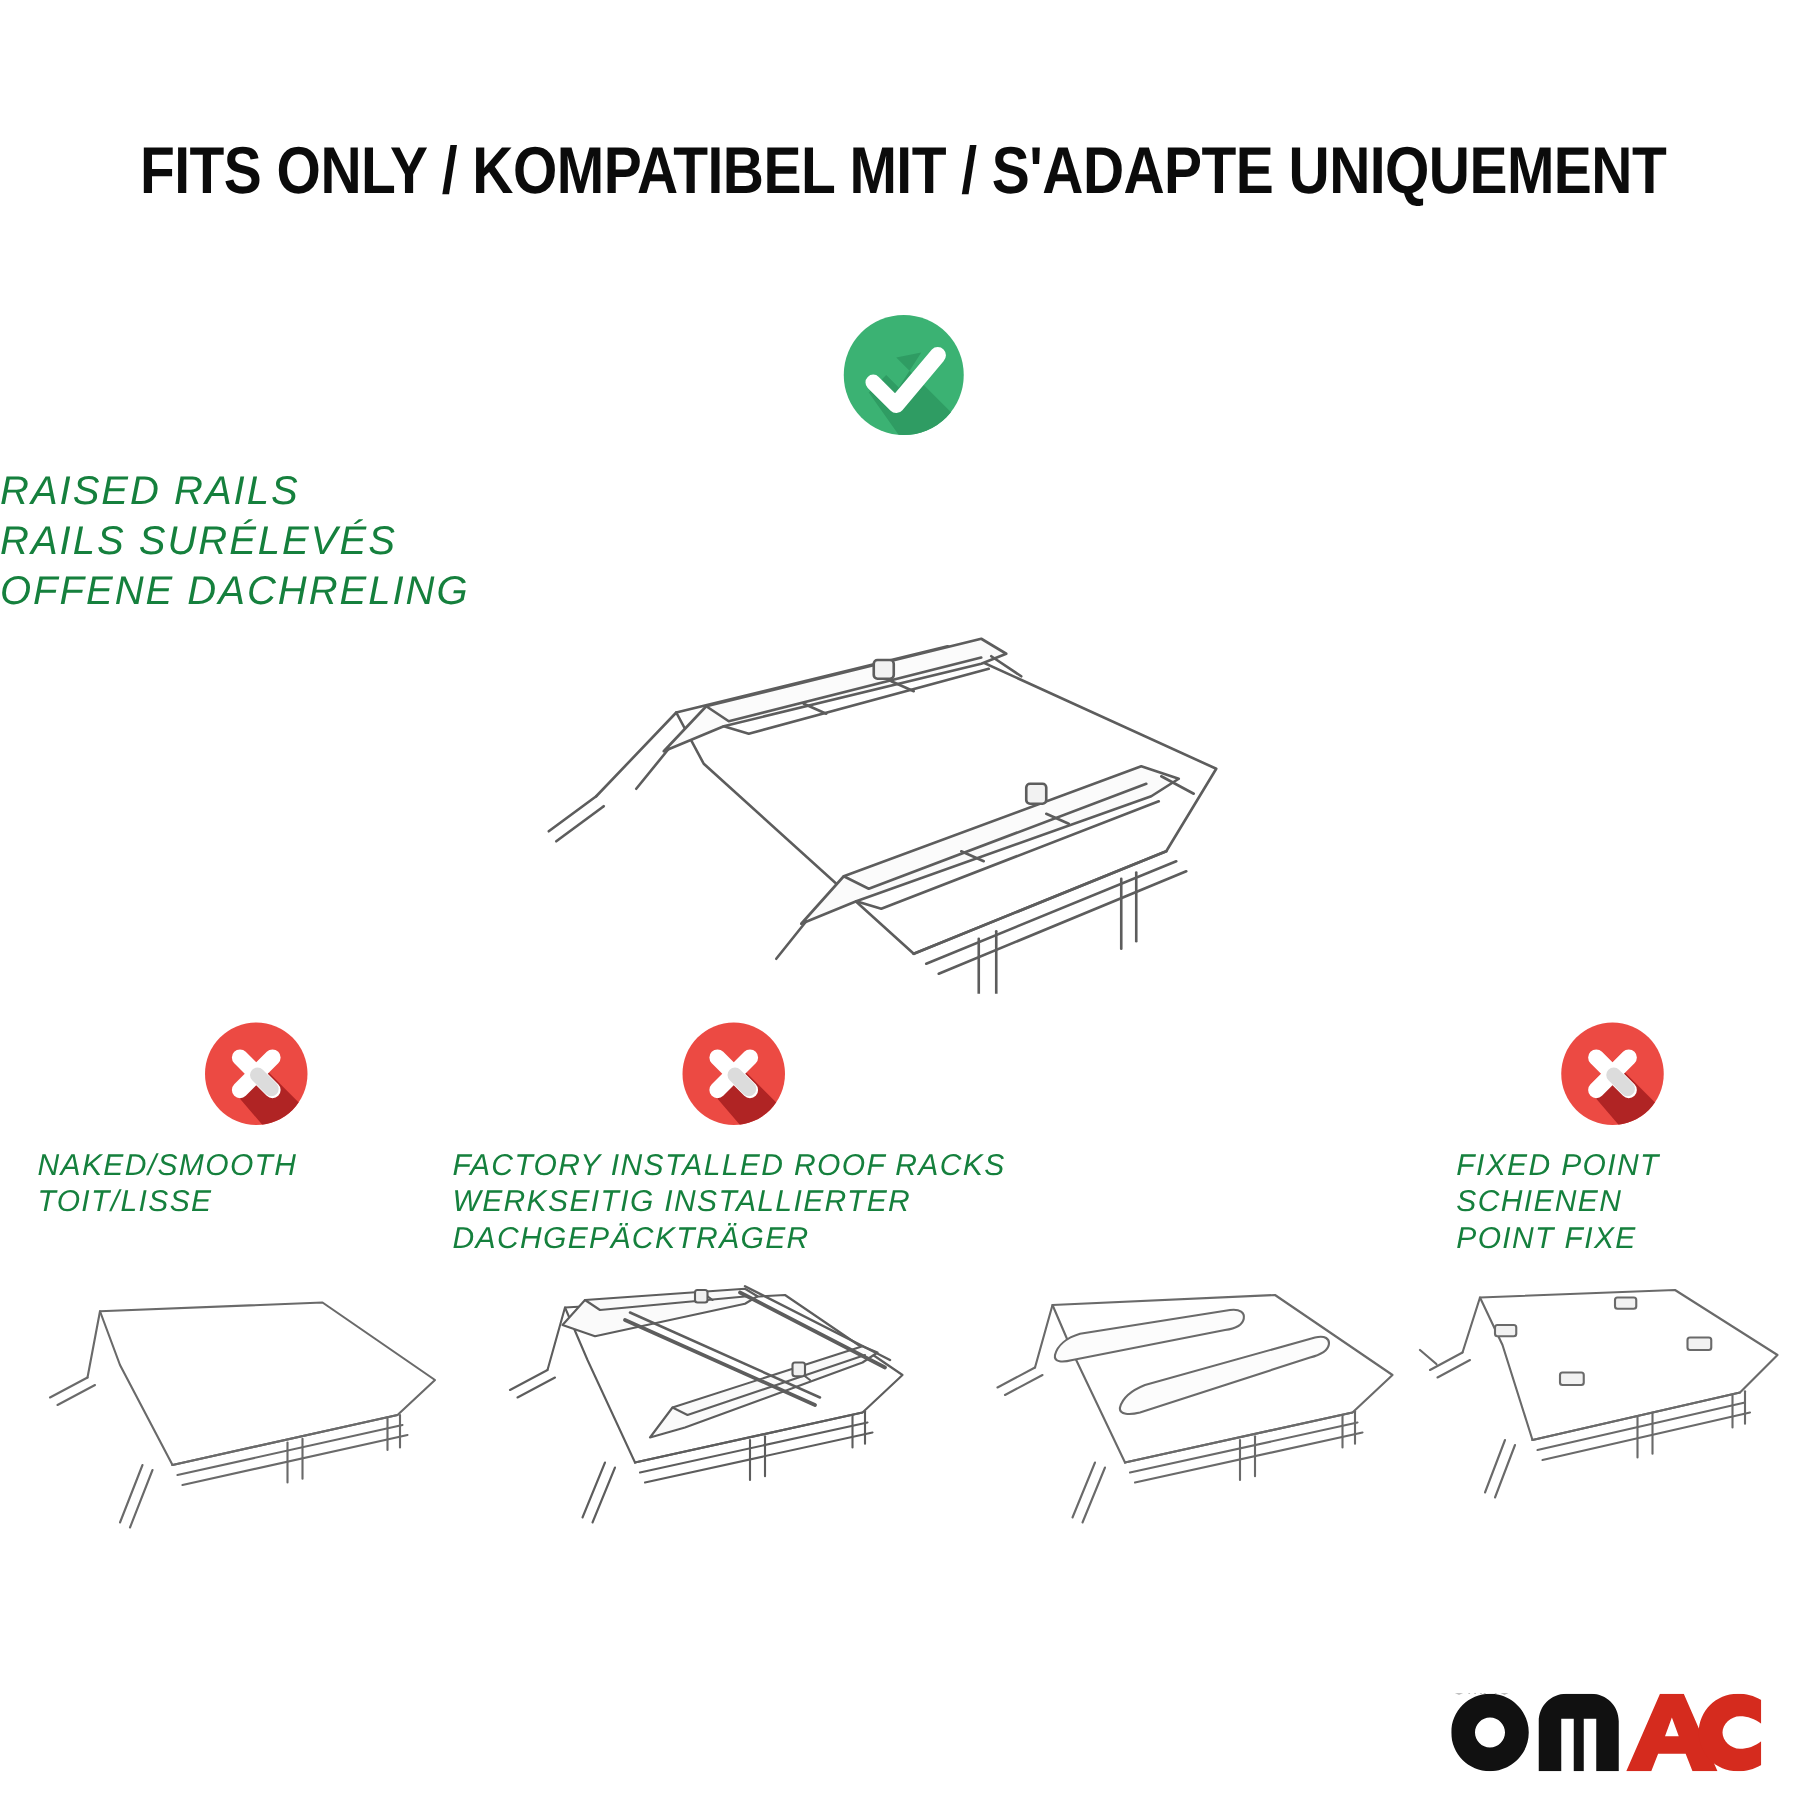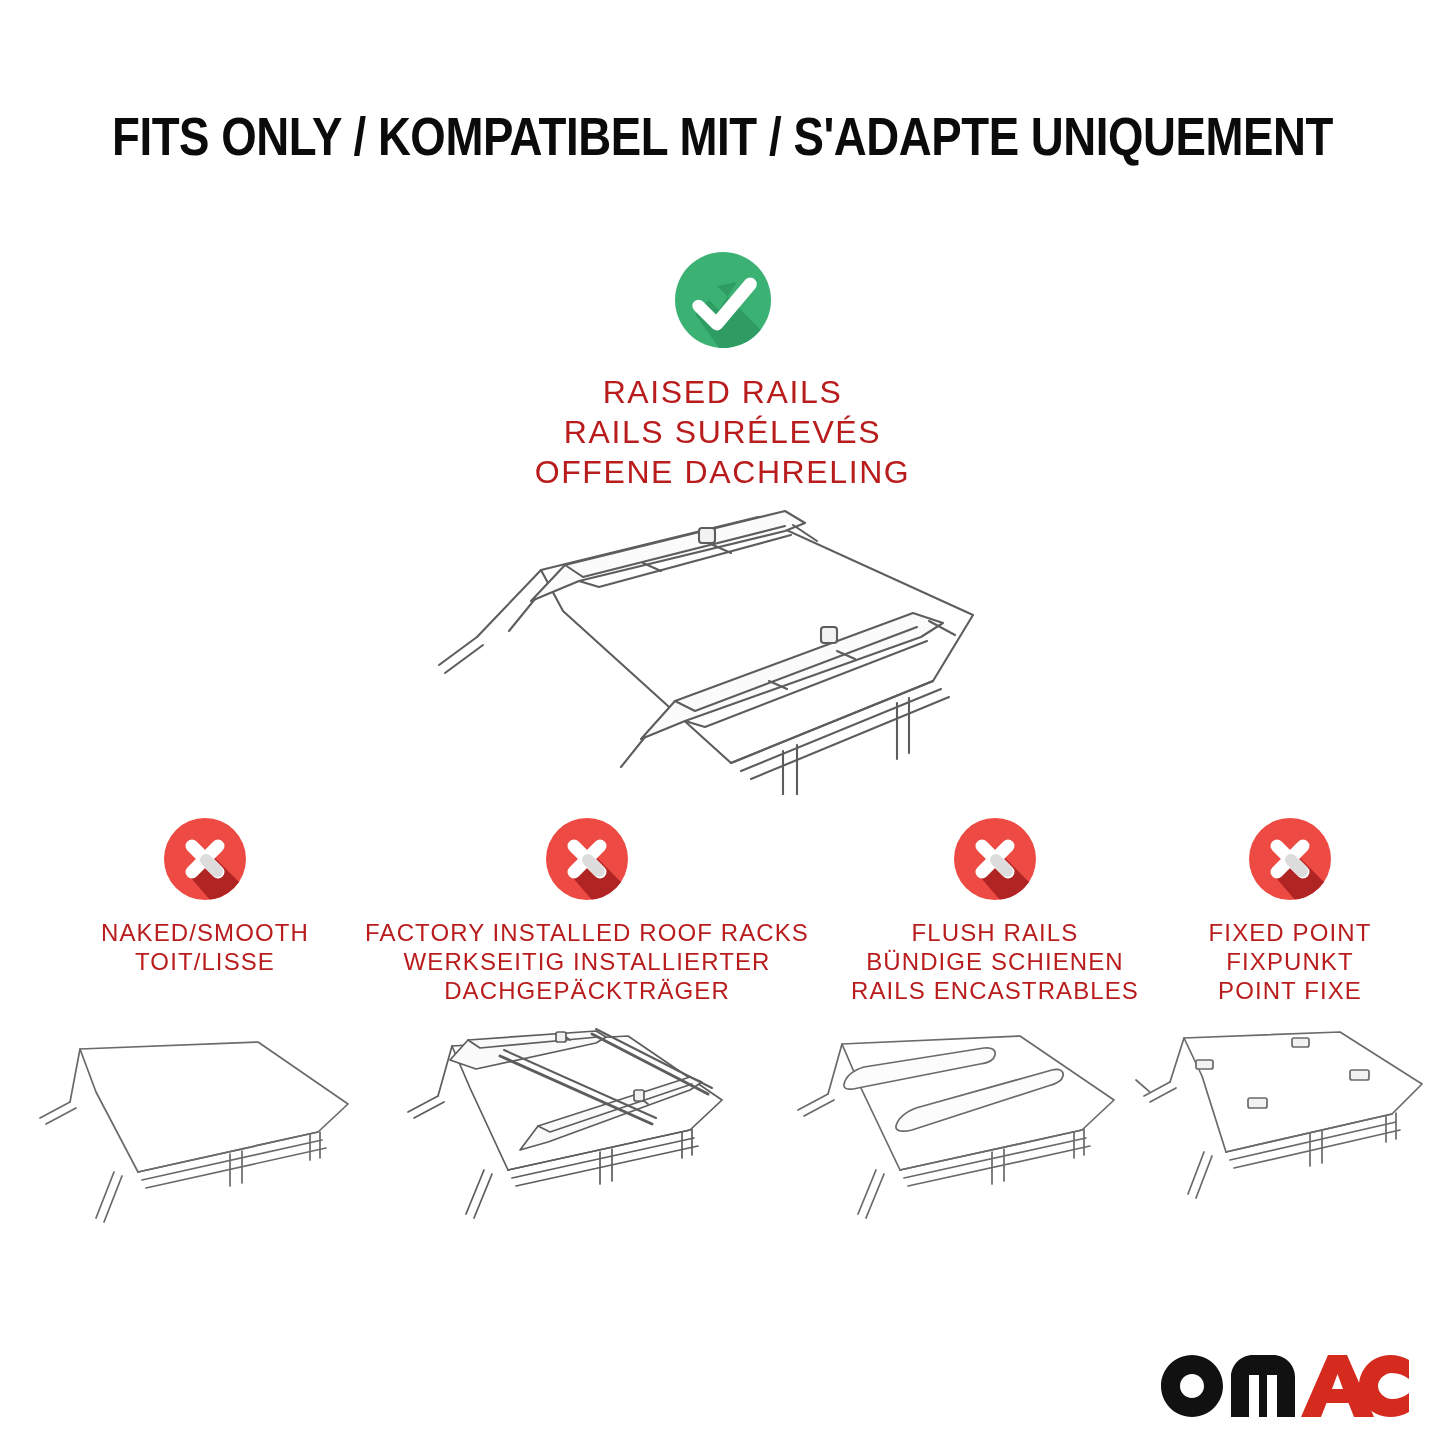--- a/index.html
+++ b/index.html
@@ -55,25 +55,26 @@
   }
 
   .glyph-svg {
     position: absolute;
     left: 0; top: 0;
     width: 100%; height: 100%;
   }
 
   .label-stack {
     margin-top: 24px;
-    text-align: center;
+    text-align: left;
     font-family: "Liberation Sans", sans-serif;
     font-weight: 400;
-    color: #b91c1c;
+    color: #15803d;
     letter-spacing: 1.6px;
+    font-style: italic;
   }
   #approved-label .line {
     font-size: 32px;
     line-height: 40px;
   }
 
   
   #main-illustration {
     position: absolute;
     left: 50%;
@@ -228,56 +229,37 @@
         </g>
       </svg>
     </div>
     <div class="label-stack">
       <div class="line">FACTORY INSTALLED ROOF RACKS</div>
       <div class="line">WERKSEITIG INSTALLIERTER</div>
       <div class="line">DACHGEPÄCKTRÄGER</div>
     </div>
   </div>
 
-  <div class="reject-col" id="c2">
+
+  <div class="reject-col" id="c3">
     <div class="icon-circle no">
       <svg class="shadow-wedge" viewBox="0 0 82 82">
         <path d="M41 30 L82 71 L82 82 L46 82 L22 54 L33 41 L41 50 L50 41 Z" fill="#b02424"></path>
       </svg>
       <svg class="glyph-svg" viewBox="0 0 82 82">
         <g stroke-linecap="round">
           <path d="M28 28 L54 54" stroke="#ffffff" stroke-width="13"></path>
           <path d="M54 28 L28 54" stroke="#ffffff" stroke-width="13"></path>
           <path d="M42 42 L53 53" stroke="#dcdcdc" stroke-width="12"></path>
         </g>
       </svg>
     </div>
     <div class="label-stack">
-      <div class="line">FLUSH RAILS</div>
-      <div class="line">BÜNDIGE SCHIENEN</div>
-      <div class="line">RAILS ENCASTRABLES</div>
-    </div>
-  </div>
-
-  <div class="reject-col" id="c3">
-    <div class="icon-circle no">
-      <svg class="shadow-wedge" viewBox="0 0 82 82">
-        <path d="M41 30 L82 71 L82 82 L46 82 L22 54 L33 41 L41 50 L50 41 Z" fill="#b02424"></path>
-      </svg>
-      <svg class="glyph-svg" viewBox="0 0 82 82">
-        <g stroke-linecap="round">
-          <path d="M28 28 L54 54" stroke="#ffffff" stroke-width="13"></path>
-          <path d="M54 28 L28 54" stroke="#ffffff" stroke-width="13"></path>
-          <path d="M42 42 L53 53" stroke="#dcdcdc" stroke-width="12"></path>
-        </g>
-      </svg>
-    </div>
-    <div class="label-stack">
       <div class="line">FIXED POINT</div>
-      <div class="line">FIXPUNKT</div>
+      <div class="line">SCHIENEN</div>
       <div class="line">POINT FIXE</div>
     </div>
   </div>
 </div>
 
 <svg class="small-illustration" id="i0" viewBox="0 0 360 232">
   <g fill="none" stroke="#6a6a6a" stroke-width="1.7" stroke-linecap="round" stroke-linejoin="round">
     <path d="M52 80 L62 27 L240 20 L330 82 L300 110 L120 150"></path>
     <path d="M62 27 L78 70 L120 150"></path>
     <path d="M52 80 L22 96"></path>

